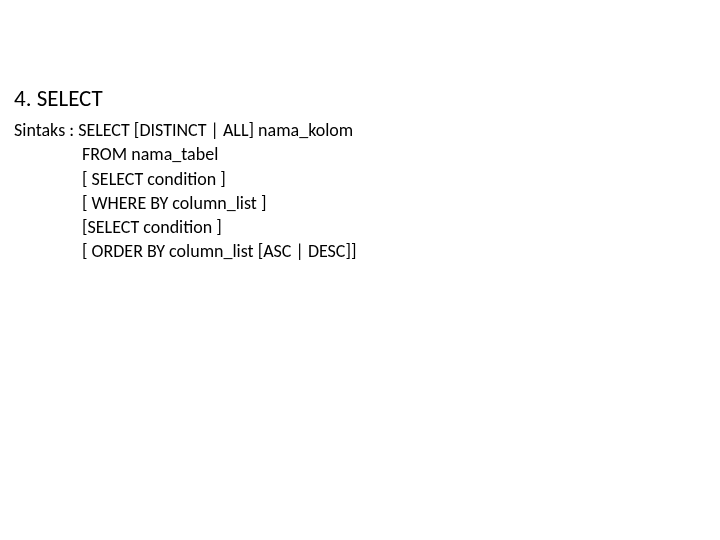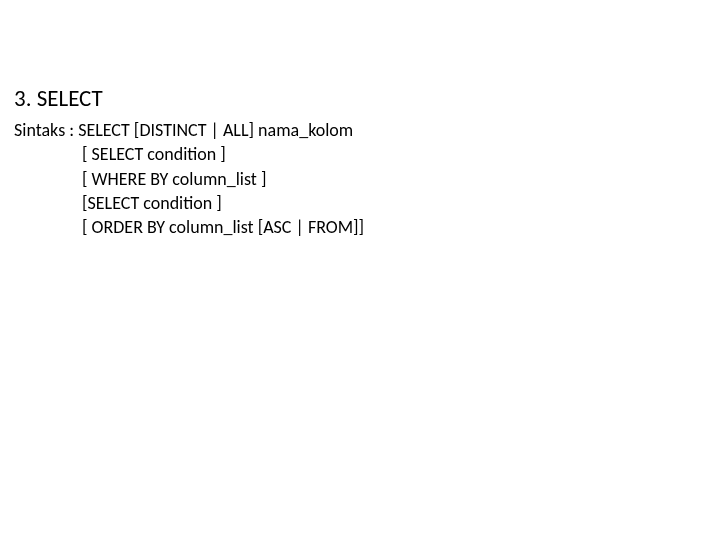--- a/index.html
+++ b/index.html
@@ -28,20 +28,21 @@
     .first-line {
       padding-left: 0;
     }
     .indent-line {
       padding-left: 68px;
     }
   </style>
 </head>
 <body>
 
-<div class="title">3.  SELECT</div>
+<div class="title">4.  SELECT</div>
 <div class="syntax-block">
   <div class="first-line">Sintaks : SELECT [DISTINCT | ALL] nama_kolom</div>
+  <div class="indent-line">FROM nama_tabel</div>
   <div class="indent-line">[ SELECT condition ]</div>
   <div class="indent-line">[ WHERE BY column_list ]</div>
   <div class="indent-line">[SELECT condition ]</div>
-  <div class="indent-line">[ ORDER BY column_list [ASC | FROM]]</div>
+  <div class="indent-line">[ ORDER BY column_list [ASC | DESC]]</div>
 </div>
 
 </body></html>

